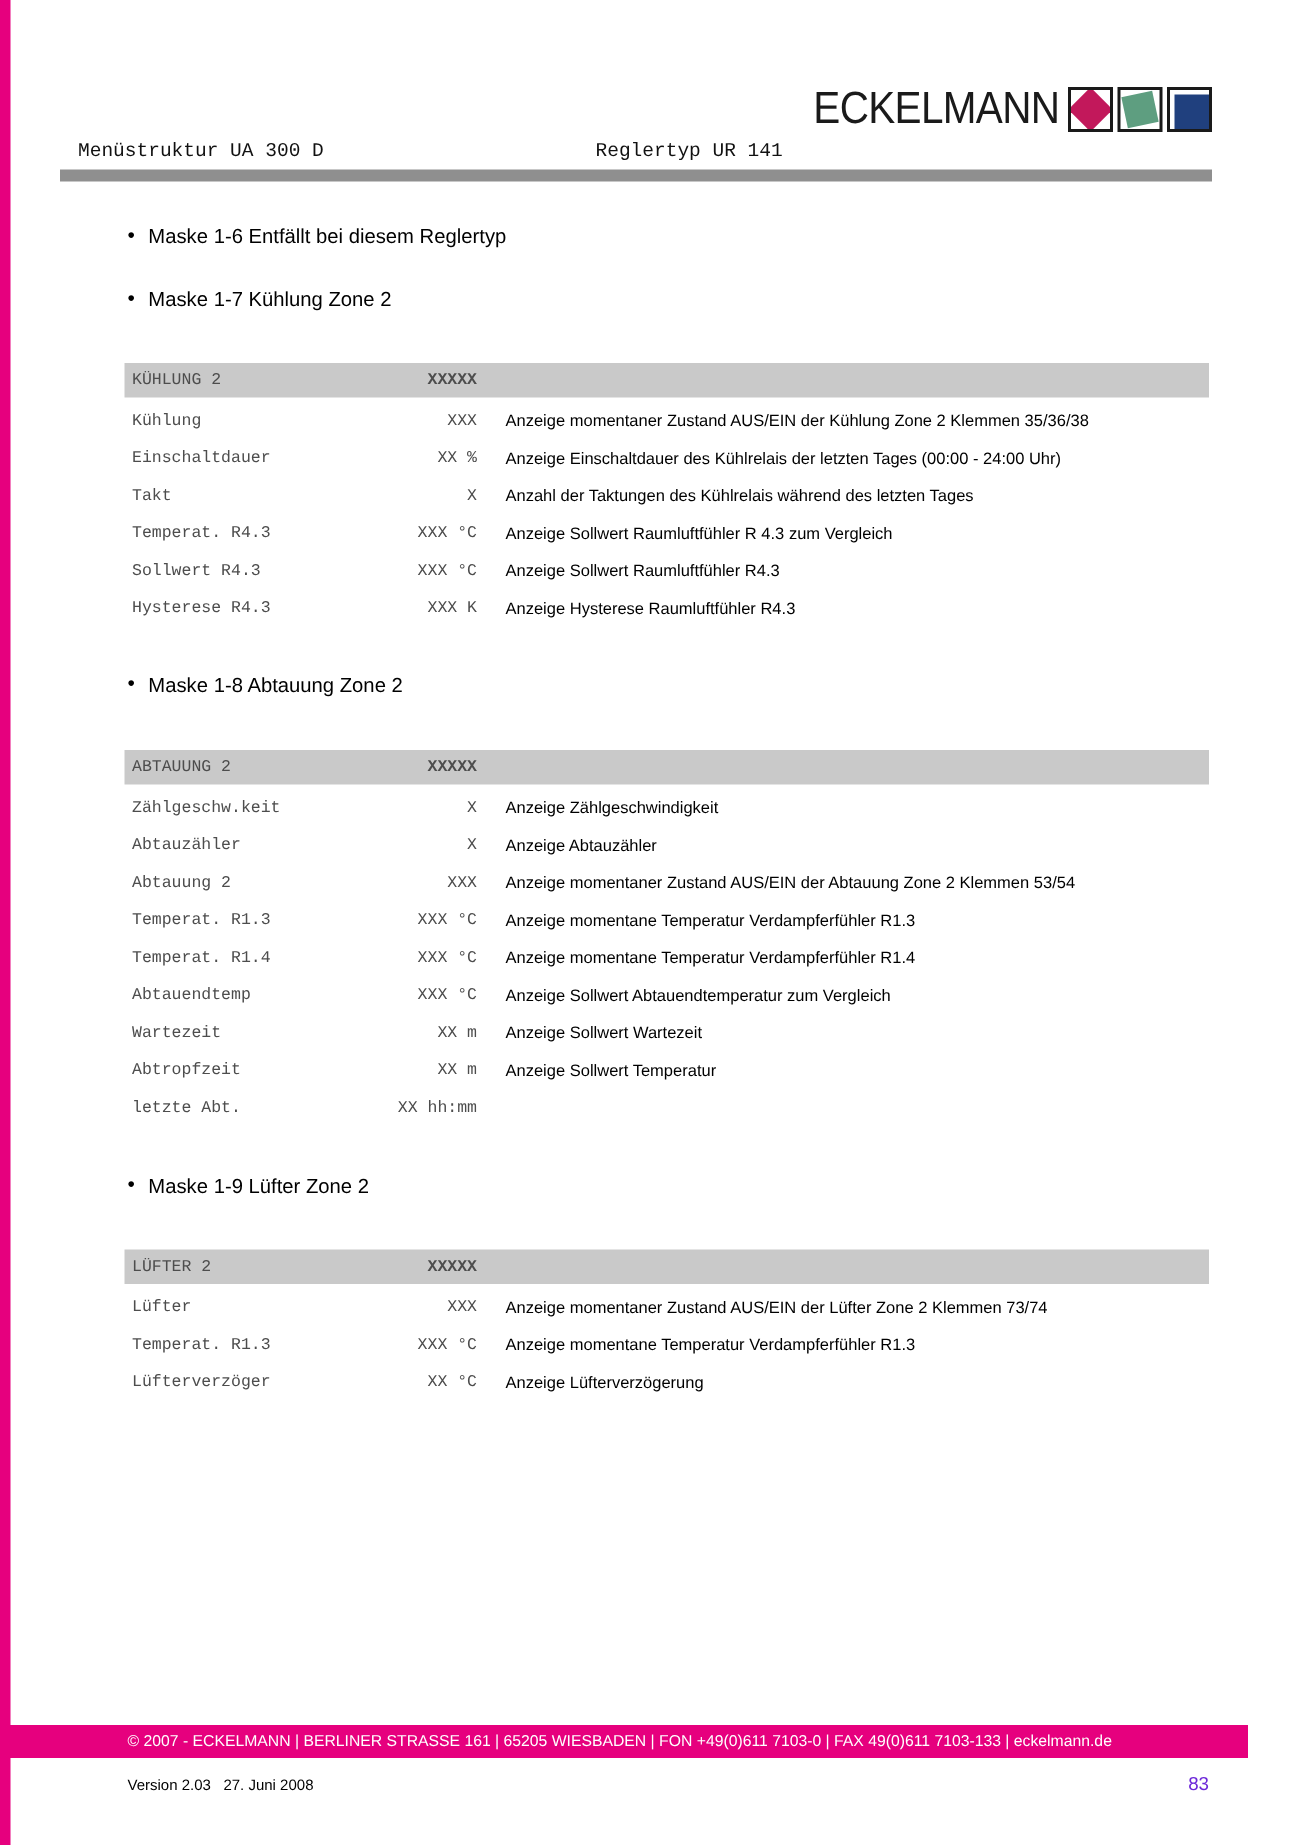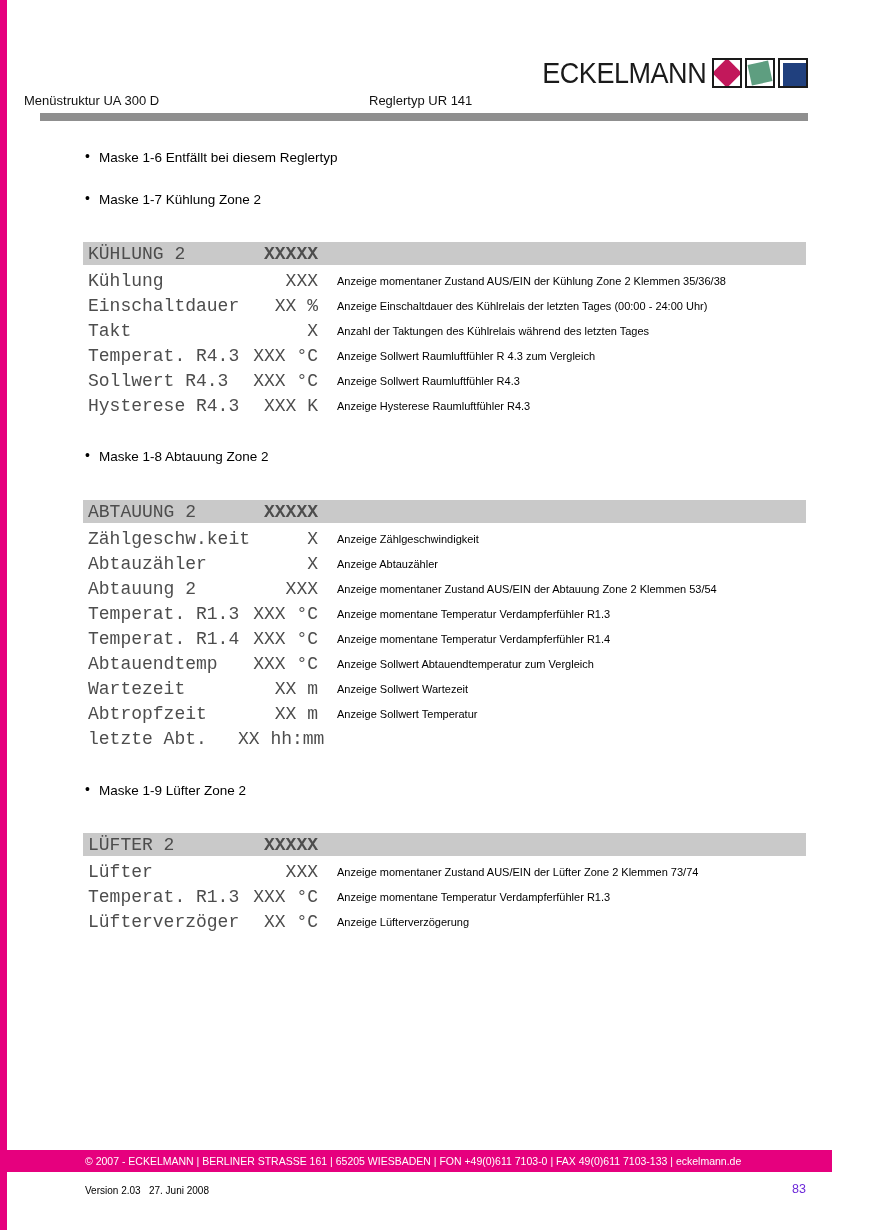--- a/index.html
+++ b/index.html
@@ -18,21 +18,21 @@
     transform:scaleX(0.9); transform-origin:right center; margin-right:6px;
     font-family:"Liberation Sans", sans-serif;
   }
   .logo-marks { display:flex; gap:3px; }
   .logo-cell { width:30px; height:30px; border:2px solid #1a1a1a; position:relative; overflow:hidden; background:#fff; }
   .diamond { position:absolute; left:50%; top:50%; width:21px; height:21px; transform:translate(-50%,-50%) rotate(45deg); }
   .tilted  { position:absolute; left:50%; top:50%; width:21px; height:21px; transform:translate(-50%,-50%) rotate(-12deg); }
   .corner  { position:absolute; right:0; bottom:0; width:23px; height:23px; }
 
   
-  .header-line { position:absolute; top:93px; left:24px; width:768px; height:16px; font-size:13px; color:#111; }
+  .header-line { position:absolute; top:93px; left:52px; width:768px; height:16px; font-size:13px; color:#111;font-family:Liberation Mono, monospace; }
   .header-left { position:absolute; left:0; top:0; }
   .header-right { position:absolute; left:345px; top:0; }
   .gray-rule { position:absolute; top:113px; left:40px; width:768px; height:8px; background:#8F8F8F; }
 
   
   .bullet { position:absolute; left:85px; font-size:13.5px; color:#000; display:flex; align-items:baseline; }
   .bullet .dot { font-size:14px; margin-right:9px; position:relative; top:-1px; }
   .b1 { top:149px; } .b2 { top:191px; } .b3 { top:448px; } .b4 { top:782px; }
 
   
@@ -44,21 +44,21 @@
     padding-left:5px;
     font-family:"Liberation Mono","DejaVu Sans Mono",monospace; font-size:12.5px; color:#333;
   }
   .thead .tvalue { text-align:right;font-weight:bold; }
   .tbody { padding-top:3px; }
   .trow {
     height:25px; display:grid; grid-template-columns:150px 80px 1fr; align-items:center;
     padding-left:5px;
   }
   .tlabel, .tvalue {
-    font-family:"Liberation Mono","DejaVu Sans Mono",monospace; font-size:18px; color:#4d4d4d;
+    font-family:"Liberation Mono","DejaVu Sans Mono",monospace; font-size:11px; color:#4d4d4d;
     white-space:pre;
   }
   .tvalue { text-align:right; }
   .tdesc { font-size:11px; color:#000; padding-left:19px; white-space:nowrap; }
 
   
   .footer-bar {
     position:absolute; left:0; top:1150px; width:832px; height:22px; background:#E6007E;
     color:#fff; font-size:10.5px; line-height:22px; padding-left:85px;
   }

